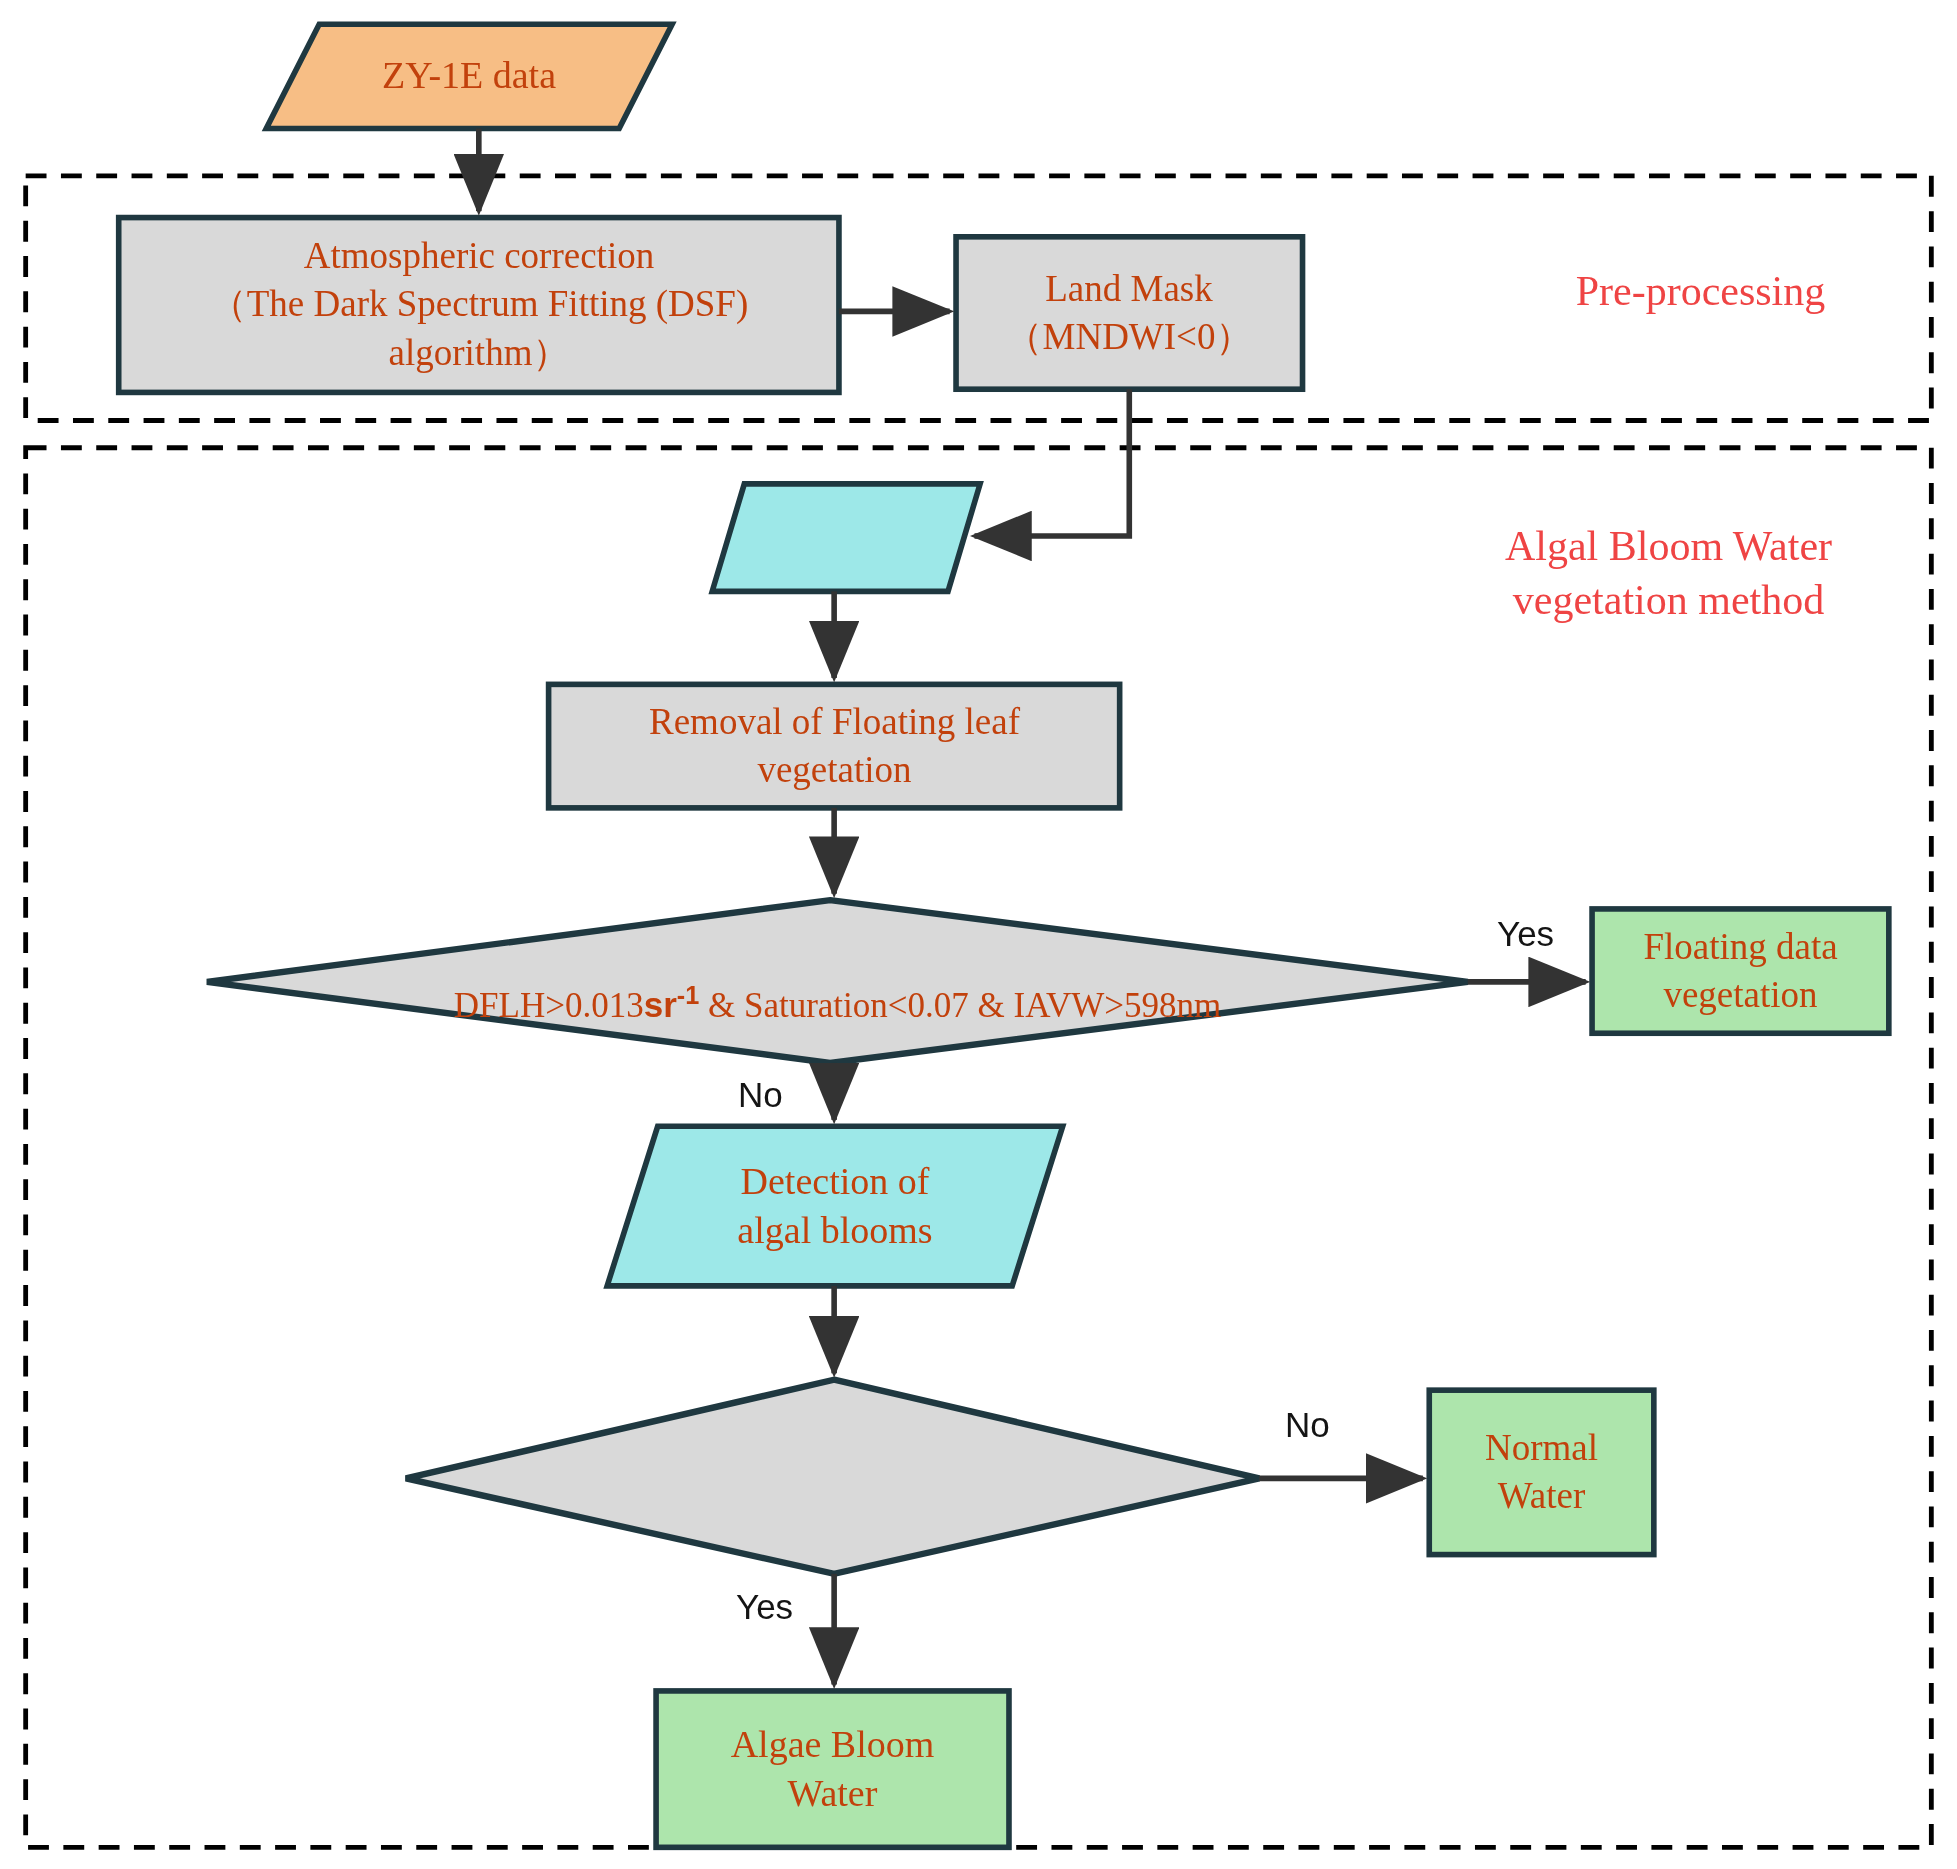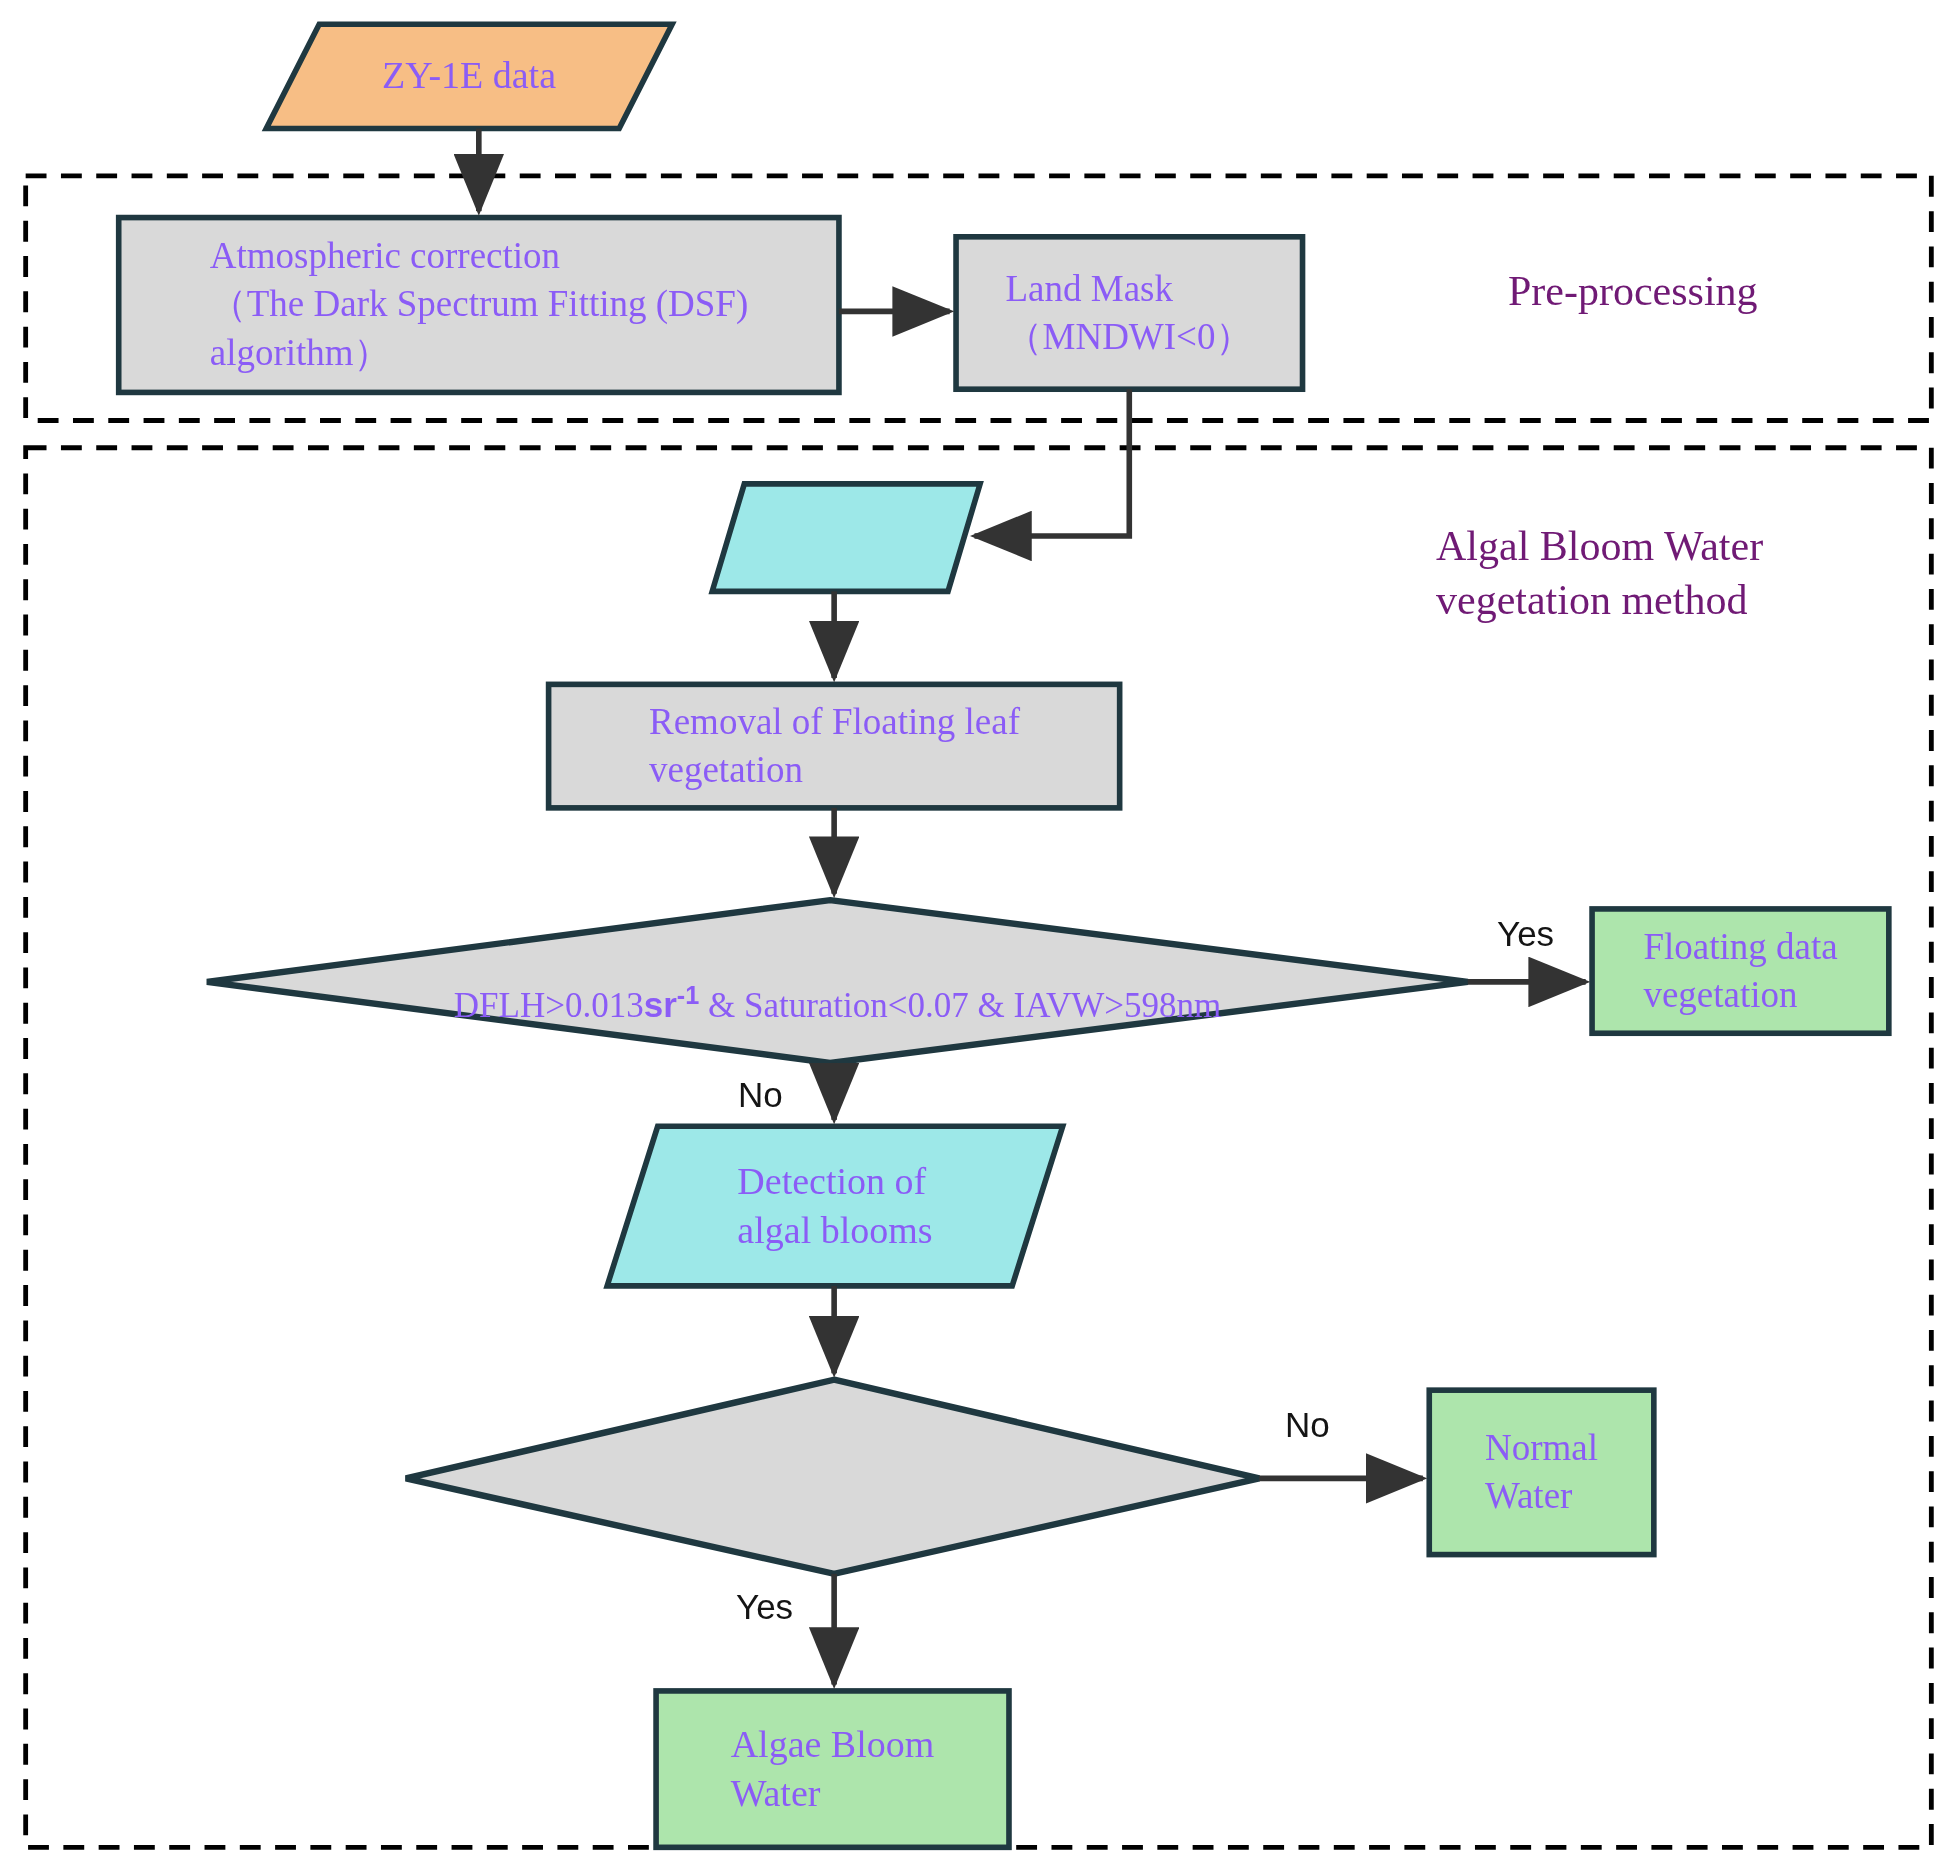--- a/index.html
+++ b/index.html
@@ -24,40 +24,40 @@
     top: 0;
     width: 1957px;
     height: 1870px;
     pointer-events: none;
   }
   .node-label {
     position: absolute;
     display: flex;
     align-items: center;
     justify-content: center;
-    text-align: left;
+    text-align: center;
     line-height: 1.30;
     font-family: "Liberation Serif", "DejaVu Serif", serif;
-    color: #8b5cf6;
+    color: #c2410c;
     white-space: pre-line;
     pointer-events: none;
   }
   .edge-label {
     position: absolute;
     font-family: Liberation Sans, sans-serif;
     color: #141414;
     white-space: nowrap;
     pointer-events: none;
   }
   .group-label {
     position: absolute;
-    text-align: left;
+    text-align: center;
     line-height: 1.28;
     font-family: "Liberation Serif", "DejaVu Serif", serif;
-    color: #701a75;
+    color: #ef4444;
     white-space: pre-line;
     pointer-events: none;
   }
   .sr {
     font-family: "Liberation Sans", "DejaVu Sans", sans-serif;
     font-weight: 700;
   }
   .sr sup {
     font-size: 0.72em;
     vertical-align: super;

